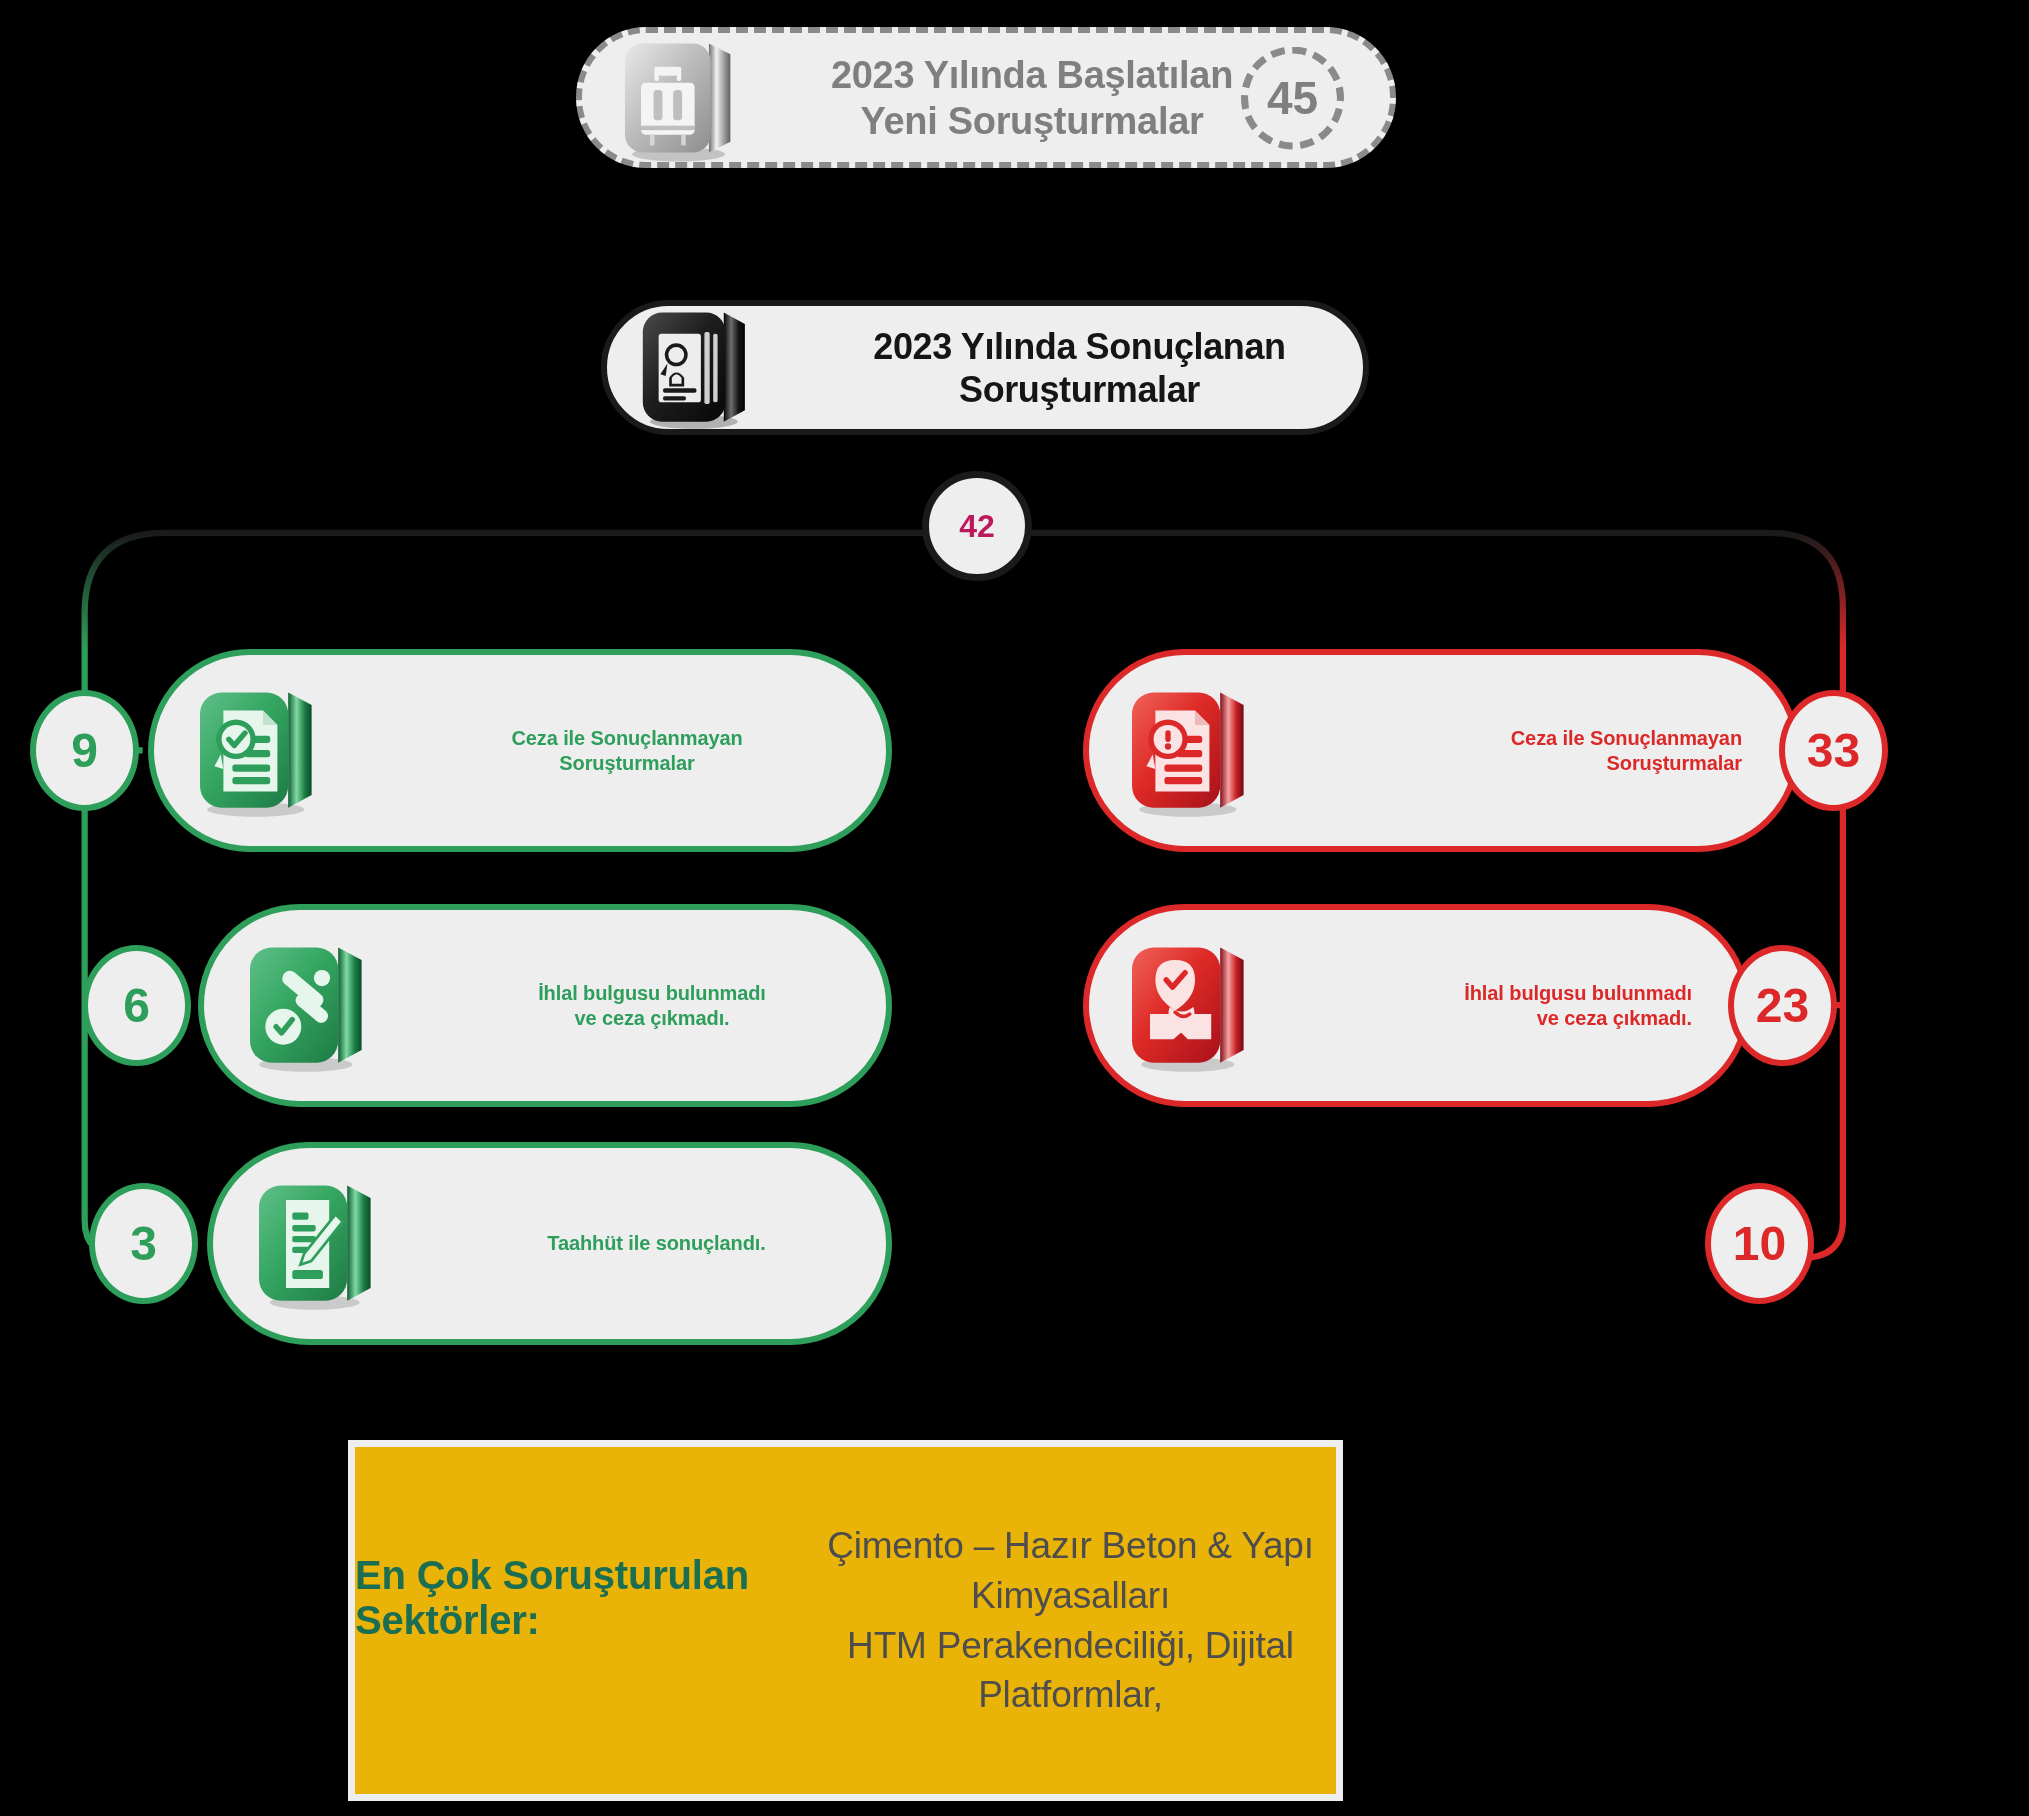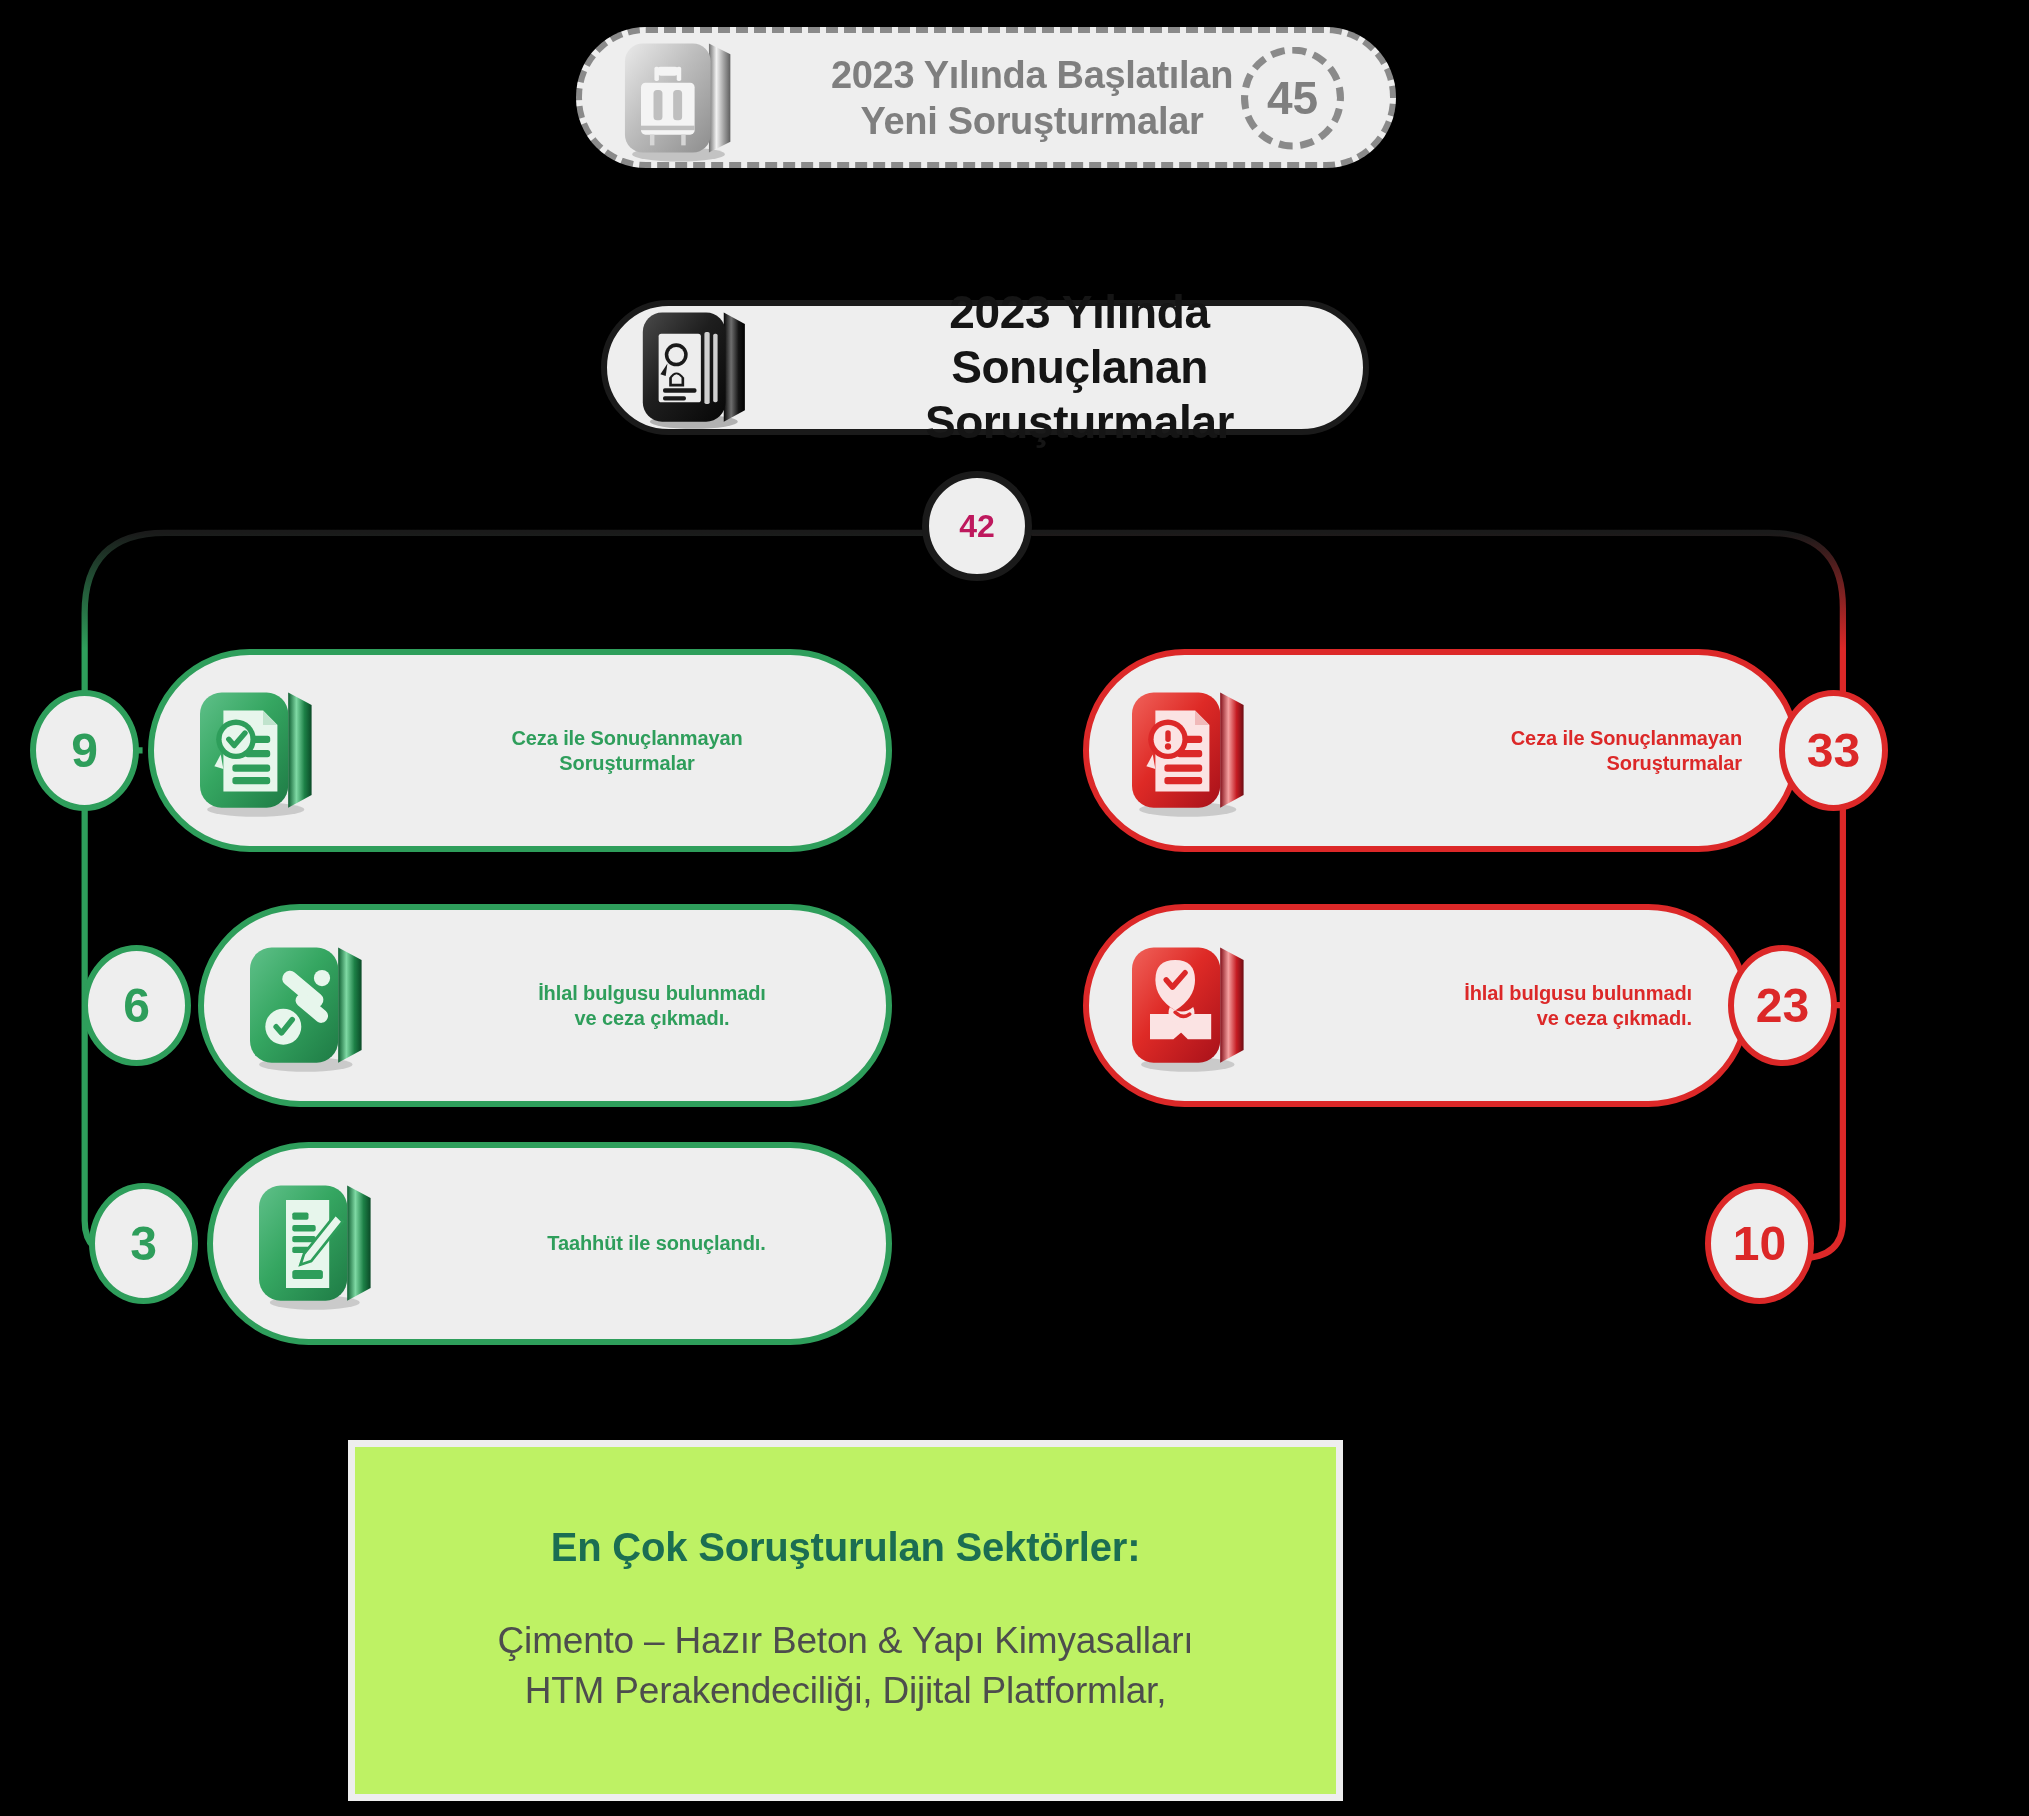--- a/index.html
+++ b/index.html
@@ -75,21 +75,21 @@
     background: #EEEEEE;
     box-shadow: 5.3px 7.1px 12.5px rgba(0,0,0,0.55);
   }
   #card-closed .label {
     position: absolute;
     left: 223px; top: 50%;
     transform: translateY(-50%);
     width: 499px;
     text-align: center;
     color: #151515;
-    font-size: 46px;
+    font-size: 36px;
     font-weight: 700;
     line-height: 1.2;
     letter-spacing: -0.4px;
   }
   #badge42 {
     position: absolute;
     left: 922px; top: 471px;
     width: 110px; height: 110px;
     border-radius: 50%;
     background: #EEEEEE;
@@ -155,23 +155,23 @@
     z-index: 6;
   }
   .numbadge.red { border-color: #DC2828; color: #DC2828; }
 
   
   #footer {
     position: absolute;
     left: 348px; top: 1440px;
     width: 995px; height: 361px;
     border: 7.1px solid #EEEEEE;
-    background: #bef264;
+    background: #eab308;
     display: flex;
-    flex-direction: column;
+    flex-direction: row;
     align-items: center;
     justify-content: center;
   }
   #footer .heading {
     color: #1B6E52;
     font-size: 40px;
     font-weight: 700;
     letter-spacing: -0.2px;
     margin-bottom: 46px;
   }

